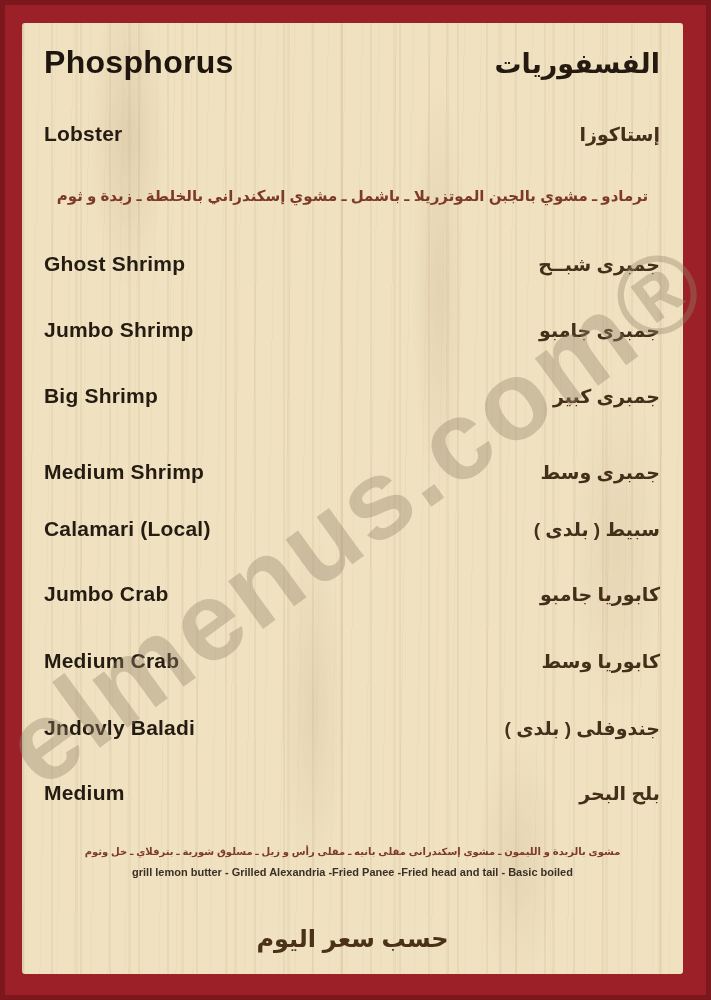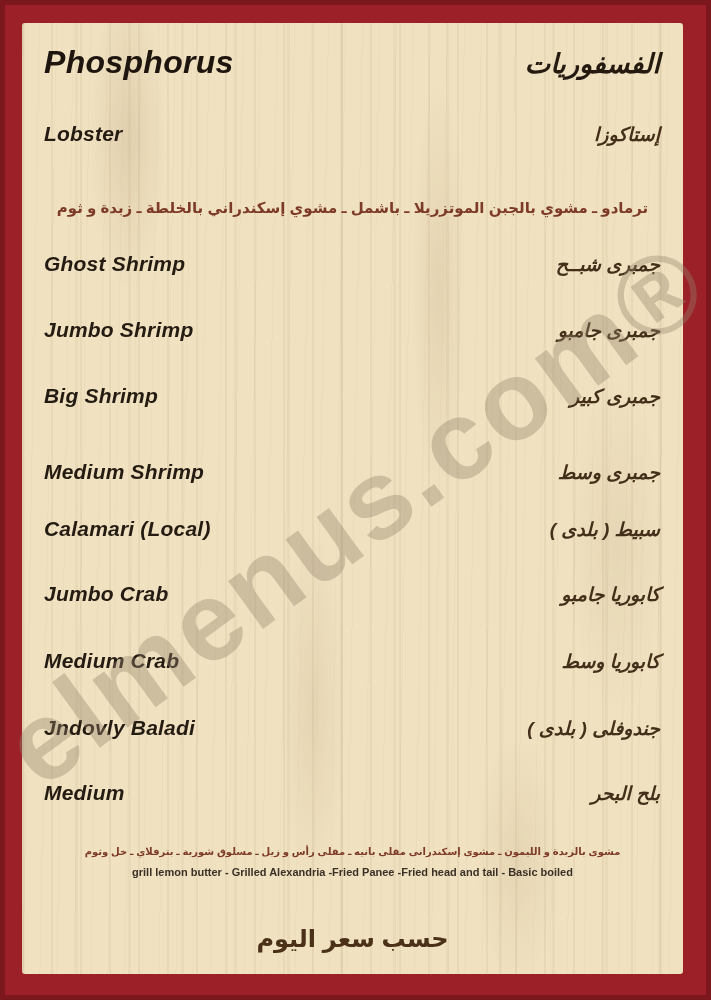--- a/index.html
+++ b/index.html
@@ -33,21 +33,21 @@
       radial-gradient(ellipse 46px 260px at 44% 72%, rgba(166,134,98,.15), transparent 70%),
       radial-gradient(ellipse 70px 240px at 90% 55%, rgba(166,134,98,.13), transparent 70%),
       radial-gradient(ellipse 60px 180px at 75% 88%, rgba(166,134,98,.14), transparent 70%),
       repeating-linear-gradient(90deg, rgba(158,126,90,.10) 0 2px, transparent 2px 29px),
       repeating-linear-gradient(90deg, rgba(158,126,90,.08) 0 3px, transparent 3px 53px),
       repeating-linear-gradient(91deg, rgba(158,126,90,.05) 0 1px, transparent 1px 17px);
     pointer-events:none;
   }
   .row {
     position:absolute; left:22px; right:23px; z-index:2;
-    display:flex; justify-content:space-between; align-items:baseline;font-style:italic;
+    display:flex; justify-content:space-between; align-items:baseline;
   }
   .title-en { font-size:32px; font-weight:bold; color:#1d150e; letter-spacing:.3px; }
   .title-ar { font-size:27px; font-weight:bold; color:#241a10; direction:rtl;margin-left:10px; }
   .item-en  { font-size:21px; font-weight:bold; color:#241b12; letter-spacing:.2px; }
   .item-ar  { font-size:19px; font-weight:bold; color:#44301a; direction:rtl; }
   .center-line {
     position:absolute; left:10px; right:10px; z-index:2;
     text-align:center;
   }
   .desc-red { font-size:15px; font-weight:bold; color:#7d3a26; direction:rtl; }
@@ -70,21 +70,21 @@
     <div class="row" style="top:21px">
       <span class="title-en">Phosphorus</span>
       <span class="title-ar">الفسفوريات</span>
     </div>
 
     <div class="row" style="top:99px">
       <span class="item-en">Lobster</span>
       <span class="item-ar">إستاكوزا</span>
     </div>
 
-    <div class="center-line desc-red" style="top:176px">ترمادو ـ مشوي بالجبن الموتزريلا ـ باشمل ـ مشوي إسكندراني بالخلطة ـ زبدة و ثوم</div>
+    <div class="center-line desc-red" style="top:164px">ترمادو ـ مشوي بالجبن الموتزريلا ـ باشمل ـ مشوي إسكندراني بالخلطة ـ زبدة و ثوم</div>
 
     <div class="row" style="top:229px">
       <span class="item-en">Ghost Shrimp</span>
       <span class="item-ar">جمبرى شبــح</span>
     </div>
 
     <div class="row" style="top:295px">
       <span class="item-en">Jumbo Shrimp</span>
       <span class="item-ar">جمبرى جامبو</span>
     </div>

